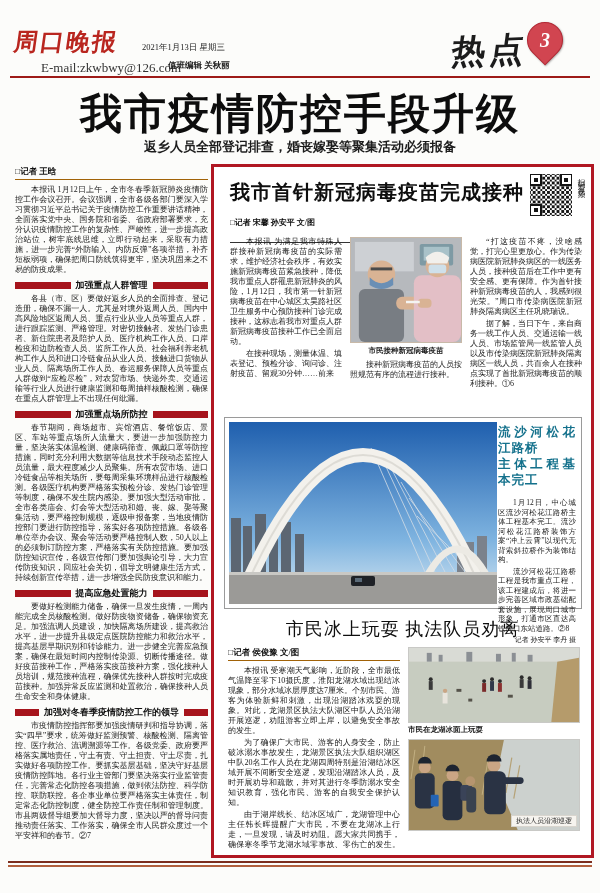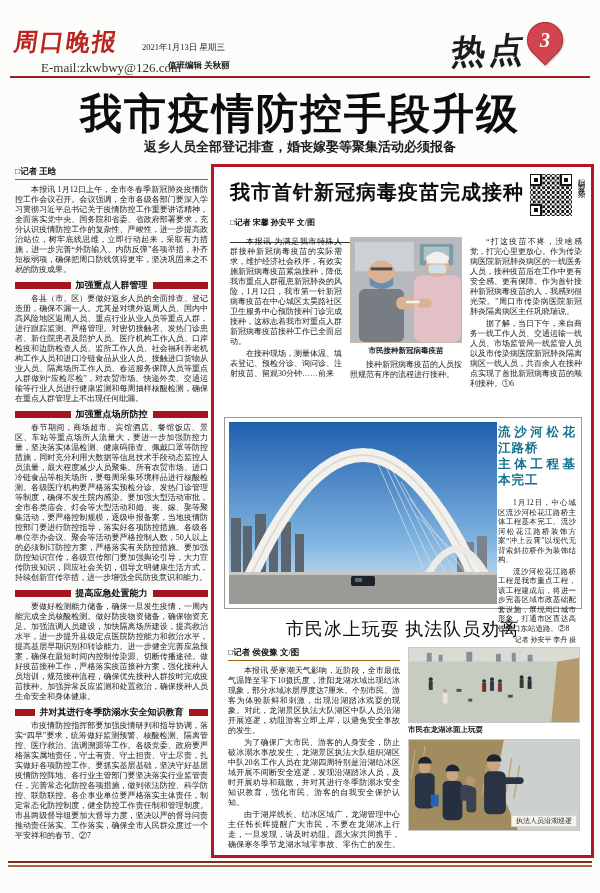--- a/index.html
+++ b/index.html
@@ -100,21 +100,21 @@
 
     <div class="sec-head">
       <span class="bar"></span>
       <span class="sec-title">提高应急处置能力</span>
       <span class="bar"></span>
     </div>
     <p>要做好检测能力储备，确保一旦发生疫情，一周内能完成全员核酸检测。做好防疫物资储备，确保物资充足。加强流调人员建设，加快隔离场所建设，提高救治水平，进一步提升县级定点医院防控能力和救治水平，提高基层早期识别和转诊能力。进一步健全完善应急预案，确保在最短时间内控制传染源、切断传播途径。做好疫苗接种工作，严格落实疫苗接种方案，强化接种人员培训，规范接种流程，确保优先接种人群按时完成疫苗接种。加强异常反应监测和处置救治，确保接种人员生命安全和身体健康。</p>
 
     <div class="sec-head">
       <span class="bar"></span>
-      <span class="sec-title">并对其进行冬季防溺水安全知识教育</span>
+      <span class="sec-title">加强对冬春季疫情防控工作的领导</span>
       <span class="bar"></span>
     </div>
     <p>市疫情防控指挥部要加强疫情研判和指导协调，落实“四早”要求，统筹做好监测预警、核酸检测、隔离管控、医疗救治、流调溯源等工作。各级党委、政府要严格落实属地责任，守土有责、守土担责、守土尽责，扎实做好各项防控工作。要抓实基层基础，坚决守好基层疫情防控阵地。各行业主管部门要坚决落实行业监管责任，完善常态化防控各项措施，做到依法防控、科学防控、联防联控。各企事业单位要严格落实主体责任，制定常态化防控制度，健全防控工作责任制和管理制度。市县两级督导组要加大督导力度，坚决以严的督导问责推动责任落实、工作落实，确保全市人民群众度过一个平安祥和的春节。②7</p>
   </div>
 
   <div class="redbox">
 
     <div class="vac-title">我市首针新冠病毒疫苗完成接种</div>
 
     <div class="qrwrap">

